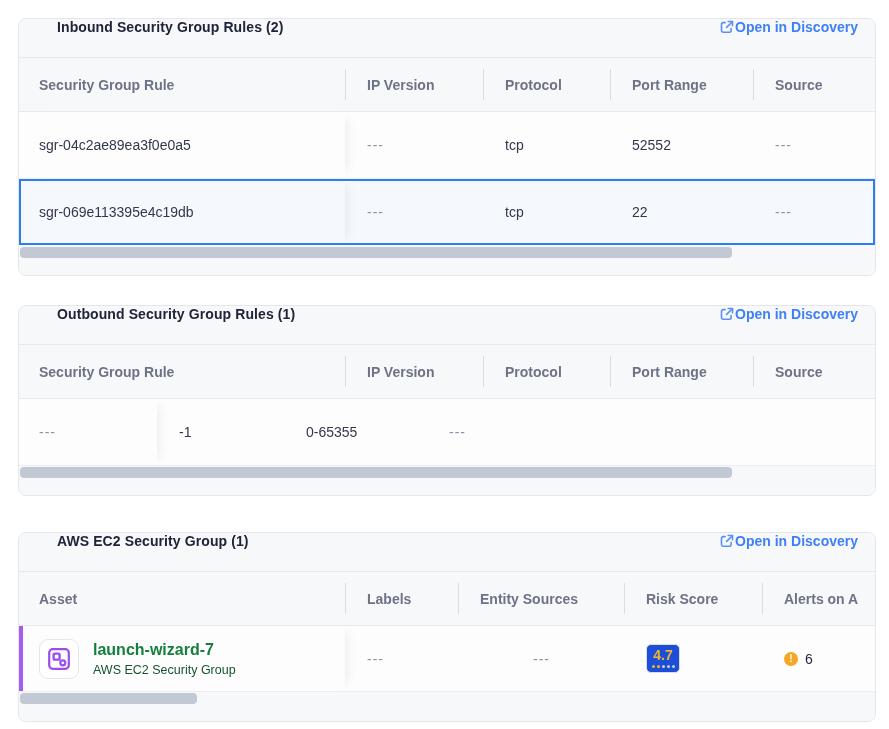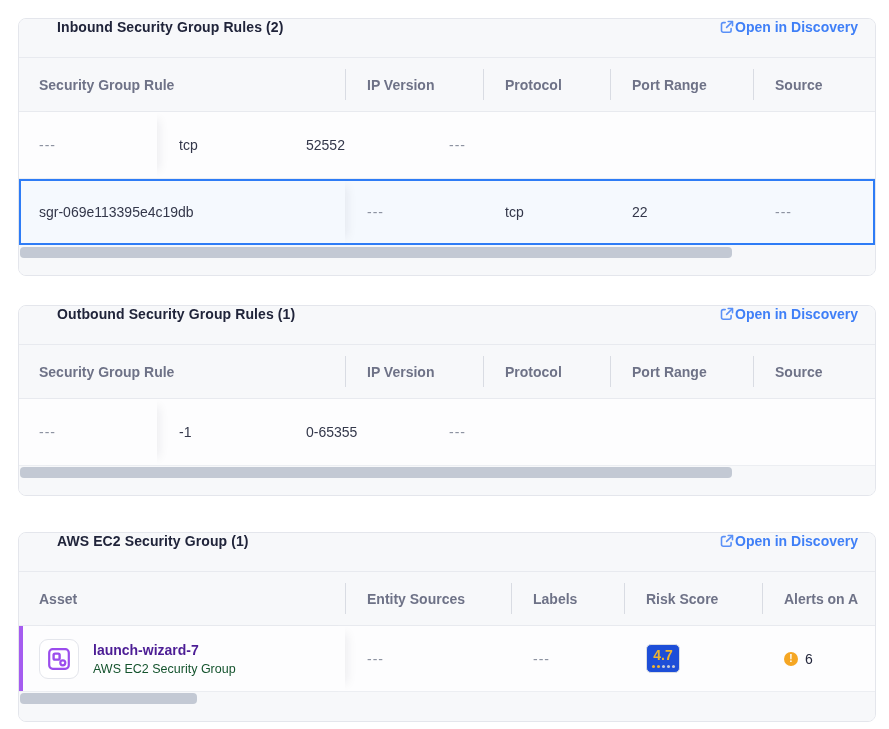--- a/index.html
+++ b/index.html
@@ -82,21 +82,21 @@
     content:""; position:absolute; left:0; top:0; bottom:0; width:4px;
     background:var(--accent_purple); z-index:2;
   }
   .asset-cell { gap:14px; }
   .asset-icon-box {
     width:40px; height:40px; flex:none;
     border:1px solid #e4e6ec; border-radius:9px; background:#fff;
     display:flex; align-items:center; justify-content:center;
   }
   .asset-text { display:flex; flex-direction:column; justify-content:center; }
-  .asset-name { font-size:14px; font-weight:600; color:#4c1d95; line-height:1.3; }
+  .asset-name { font-size:16px; font-weight:600; color:#15803d; line-height:1.3; }
   .asset-type { font-size:12.5px; color:#14532d; margin-top:2px; }
 
   .risk-badge {
     width:34px; padding:3px 0 4px; text-align:center;
     border:1px solid #d9dde4; border-radius:5px; background:#1d4ed8;
   }
   .risk-num { display:block; color:var(--risk_amber); font-weight:700; font-size:14px; line-height:15px; }
   .risk-dots { display:flex; gap:2px; justify-content:center; margin-top:2px; }
   .risk-dots i { width:3px; height:3px; border-radius:50%; background:#c7ccd6; }
   .risk-dots i.on { background:var(--risk_amber); }
@@ -130,20 +130,21 @@
 
     <div class="thead">
       <div class="th" style="width:326px">Security Group Rule</div>
       <div class="th" style="width:138px">IP Version</div>
       <div class="th" style="width:127px">Protocol</div>
       <div class="th" style="width:143px">Port Range</div>
       <div class="th" style="width:124px">Source</div>
     </div>
 
     <div class="trow">
+      <div class="td" style="width:326px">sgr-04c2ae89ea3f0e0a5</div>
       <div class="td dashes" style="width:138px">---</div>
       <div class="td" style="width:127px">tcp</div>
       <div class="td" style="width:143px">52552</div>
       <div class="td dashes" style="width:124px">---</div>
     </div>
 
     <div class="trow selected">
       <div class="td" style="width:326px">sgr-069e113395e4c19db</div>
       <div class="td dashes" style="width:138px">---</div>
       <div class="td" style="width:127px">tcp</div>
@@ -199,22 +200,22 @@
           <path d="M5.2 2.6H3.2A1.7 1.7 0 0 0 1.5 4.3v6.2a1.7 1.7 0 0 0 1.7 1.7h6.2a1.7 1.7 0 0 0 1.7-1.7V8.6"></path>
           <path d="M8.2 1.5h4.3v4.3"></path>
           <path d="M12.3 1.7L6.6 7.4"></path>
         </svg>
         <span>Open in Discovery</span>
       </a>
     </header>
 
     <div class="thead">
       <div class="th" style="width:326px">Asset</div>
+      <div class="th" style="width:113px">Labels</div>
       <div class="th" style="width:166px">Entity Sources</div>
-      <div class="th" style="width:113px">Labels</div>
       <div class="th" style="width:138px">Risk Score</div>
       <div class="th" style="width:115px">Alerts on A</div>
     </div>
 
     <div class="trow asset-row">
       <div class="td asset-cell" style="width:326px">
         <span class="asset-icon-box">
           <svg width="26" height="26" viewBox="0 0 26 26" fill="none" stroke="#9b4ded" stroke-linejoin="round">
             <rect x="3.2" y="3.2" width="19.6" height="19.6" rx="3.5" stroke-width="2.2"></rect>
             <rect x="7.6" y="7.6" width="6" height="6" rx="1.4" stroke-width="2.4"></rect>

